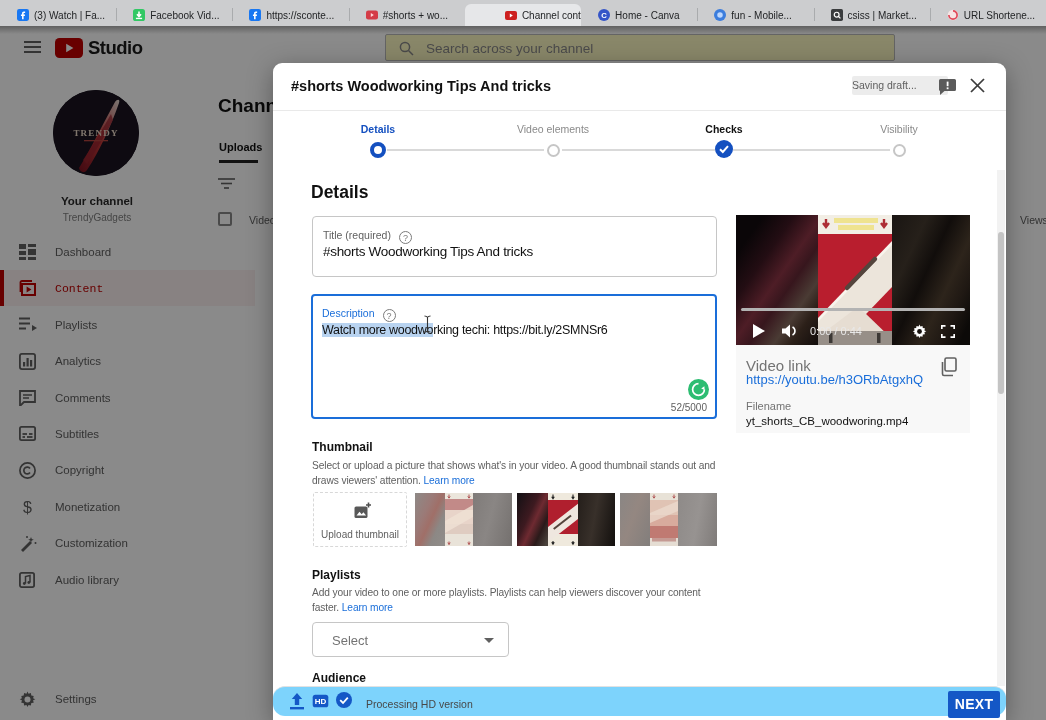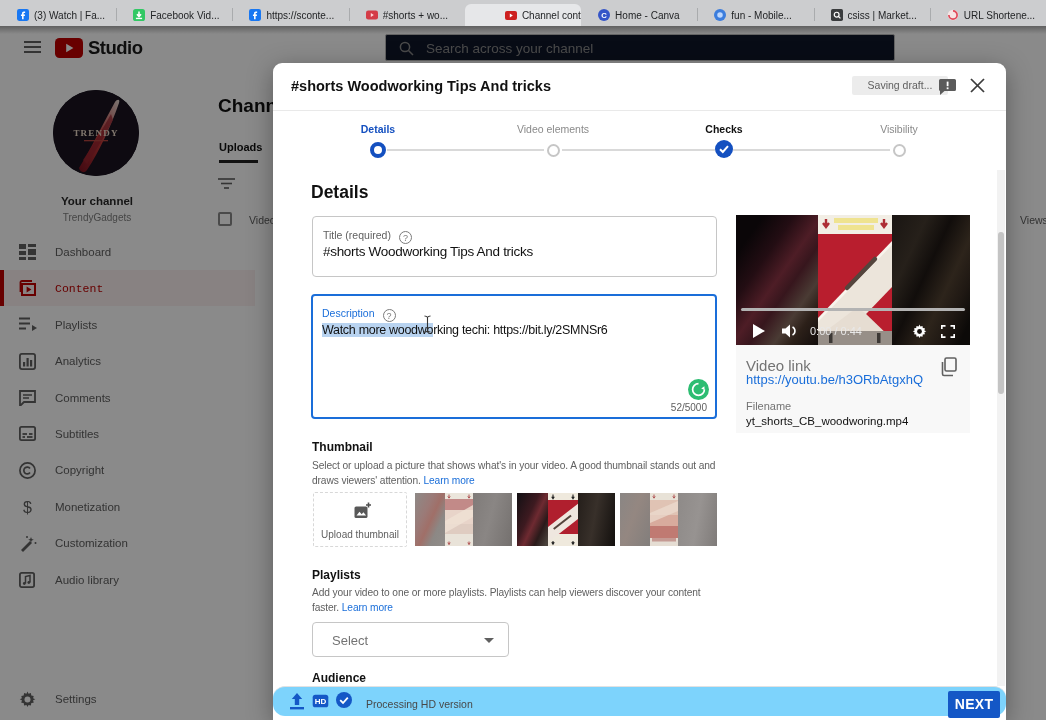--- a/index.html
+++ b/index.html
@@ -25,42 +25,42 @@
     background:rgba(0,0,0,0.46); z-index:50; }
   #chromeshadow { position:absolute; left:0; top:26px; width:1046px; height:8px;
     background:linear-gradient(rgba(0,0,0,0.30), rgba(0,0,0,0)); z-index:60; }
 
   
   .ham span { display:block; width:17px; height:2px; background:#606060; margin-bottom:3px; }
   #ytlogo { position:absolute; left:55px; top:12px; }
   #studio { position:absolute; left:88px; top:11px; font-size:18.5px; font-weight:bold;
     color:#1a1a1a; letter-spacing:-0.5px; }
   #searchbox { position:absolute; left:385px; top:8px; width:510px; height:27px;
-    border:1px solid #b9b9b9; border-radius:2px; background:#0f172a; }
+    border:1px solid #b9b9b9; border-radius:2px; background:#fef9c3; }
   #searchbox .mag { position:absolute; left:13px; top:6px; }
   #searchbox .ph { position:absolute; left:40px; top:6px; font-size:13.5px; color:#8a8a8a; }
 
   
   #sidebar { position:absolute; left:0; top:37px; width:255px; height:657px; background:#fff; }
   .sitem { position:absolute; left:0; width:255px; height:36px; }
   .sitem .sic { position:absolute; left:19px; top:10px; width:17px; height:17px; }
   .sitem .slb { position:absolute; left:55px; top:12px; font-size:11.5px; color:#606060; }
   .sitem.sel .slb { color:#c00000; }
   .sitem.sel { background:rgba(190,0,0,0.055);font-family:Liberation Mono, monospace; }
   .selbar { position:absolute; left:0; top:0; width:4px; height:36px; background:#c00000; }
 
   
   #modal { position:absolute; left:273px; top:63px; width:733px; height:657px;
     background:#fff; border-radius:9px 9px 0 0; z-index:100;
     box-shadow:0 6px 26px rgba(0,0,0,0.35); }
   #mtitle { position:absolute; left:18px; top:15px; font-size:14.5px; font-weight:bold;
     color:#111; }
   #saving { position:absolute; left:579px; top:13px; width:96px; height:19px;
     background:#ececec; border-radius:2px; font-size:10.5px; color:#606060;
-    text-align:center; line-height:19px; }
+    line-height:19px; }
   .stepline { position:absolute; top:86px; height:1.5px; background:#d9d9d9; }
   .steplabel { position:absolute; top:60px; width:120px; text-align:center; font-size:10.5px; }
   .stepc { position:absolute; top:78px; }
 
   h2.details { position:absolute; left:38px; top:119px; font-size:17.5px; font-weight:bold;
     color:#111; }
 
   #titlebox { position:absolute; left:39px; top:153px; width:405px; height:61px;
     border:1px solid #c6c6c6; border-radius:4px; }
   #descbox  { position:absolute; left:38px; top:231px; width:406px; height:125px;

